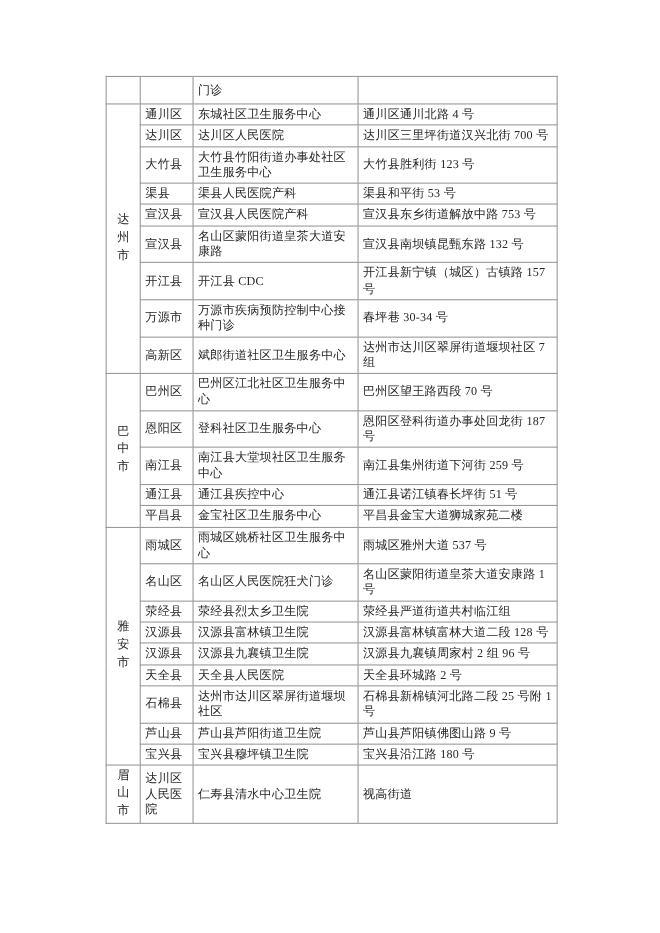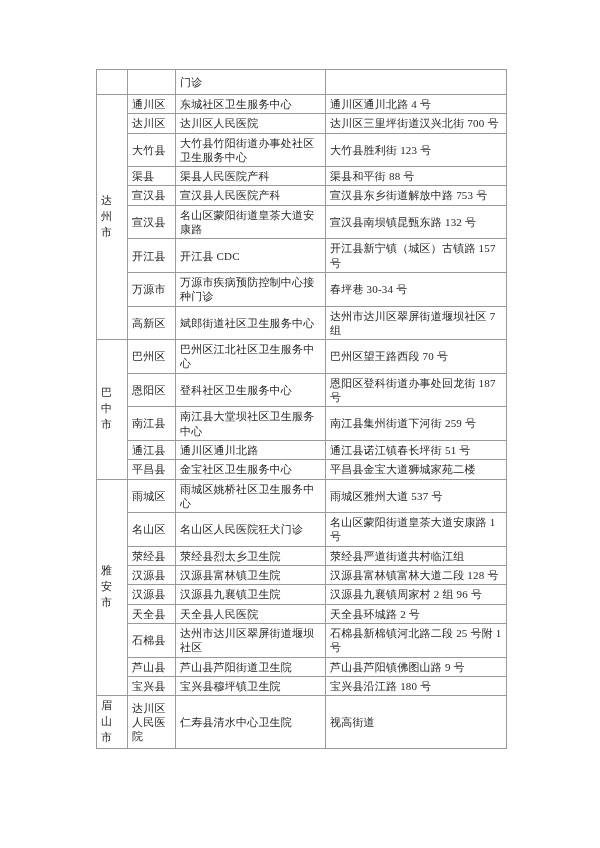--- a/index.html
+++ b/index.html
@@ -39,21 +39,21 @@
   #doc-table col.c-addr   { width: 181px; }
 
   #doc-table td {
     border: 1px solid #9a9a9a;
     padding: 2px 3px 2px 4px;
     vertical-align: middle;
     word-break: break-all;
     color: #262626;
   }
   td.city {
-    text-align: left;
+    text-align: center;
     letter-spacing: 1px;
     line-height: 1.45;
   }
   td.dist {
     letter-spacing: 0.3px;
   }
   td.inst, td.addr {
     text-align: left;
     letter-spacing: 0.2px;
   }
@@ -93,21 +93,21 @@
           <td class="addr">达川区三里坪街道汉兴北街 700 号</td>
         </tr>
         <tr>
           <td class="dist">大竹县</td>
           <td class="inst">大竹县竹阳街道办事处社区卫生服务中心</td>
           <td class="addr">大竹县胜利街 123 号</td>
         </tr>
         <tr>
           <td class="dist">渠县</td>
           <td class="inst">渠县人民医院产科</td>
-          <td class="addr">渠县和平街 88 号</td>
+          <td class="addr">渠县和平街 53 号</td>
         </tr>
         <tr>
           <td class="dist">宣汉县</td>
           <td class="inst">宣汉县人民医院产科</td>
           <td class="addr">宣汉县东乡街道解放中路 753 号</td>
         </tr>
         <tr>
           <td class="dist">宣汉县</td>
           <td class="inst">名山区蒙阳街道皇茶大道安康路</td>
           <td class="addr">宣汉县南坝镇昆甄东路 132 号</td>
@@ -138,21 +138,21 @@
           <td class="inst">登科社区卫生服务中心</td>
           <td class="addr">恩阳区登科街道办事处回龙街 187 号</td>
         </tr>
         <tr>
           <td class="dist">南江县</td>
           <td class="inst">南江县大堂坝社区卫生服务中心</td>
           <td class="addr">南江县集州街道下河街 259 号</td>
         </tr>
         <tr>
           <td class="dist">通江县</td>
-          <td class="inst">通川区通川北路</td>
+          <td class="inst">通江县疾控中心</td>
           <td class="addr">通江县诺江镇春长坪街 51 号</td>
         </tr>
         <tr>
           <td class="dist">平昌县</td>
           <td class="inst">金宝社区卫生服务中心</td>
           <td class="addr">平昌县金宝大道狮城家苑二楼</td>
         </tr>
         <tr>
           <td class="city" rowspan="9">雅安市</td>
           <td class="dist">雨城区</td>

